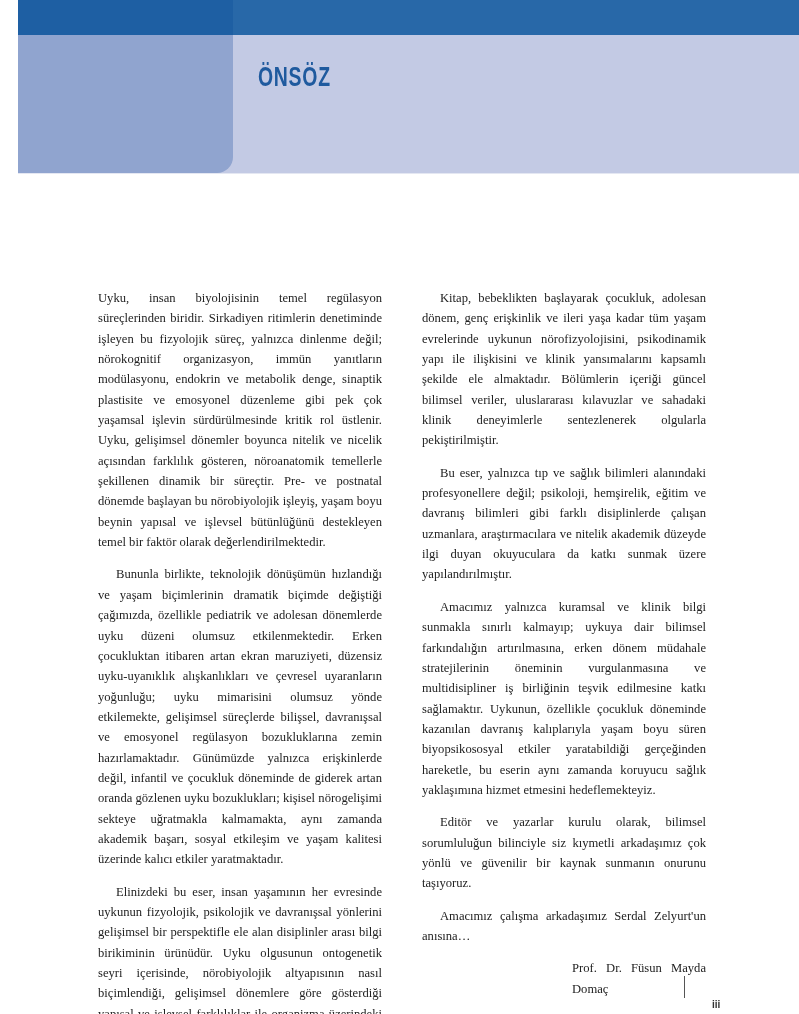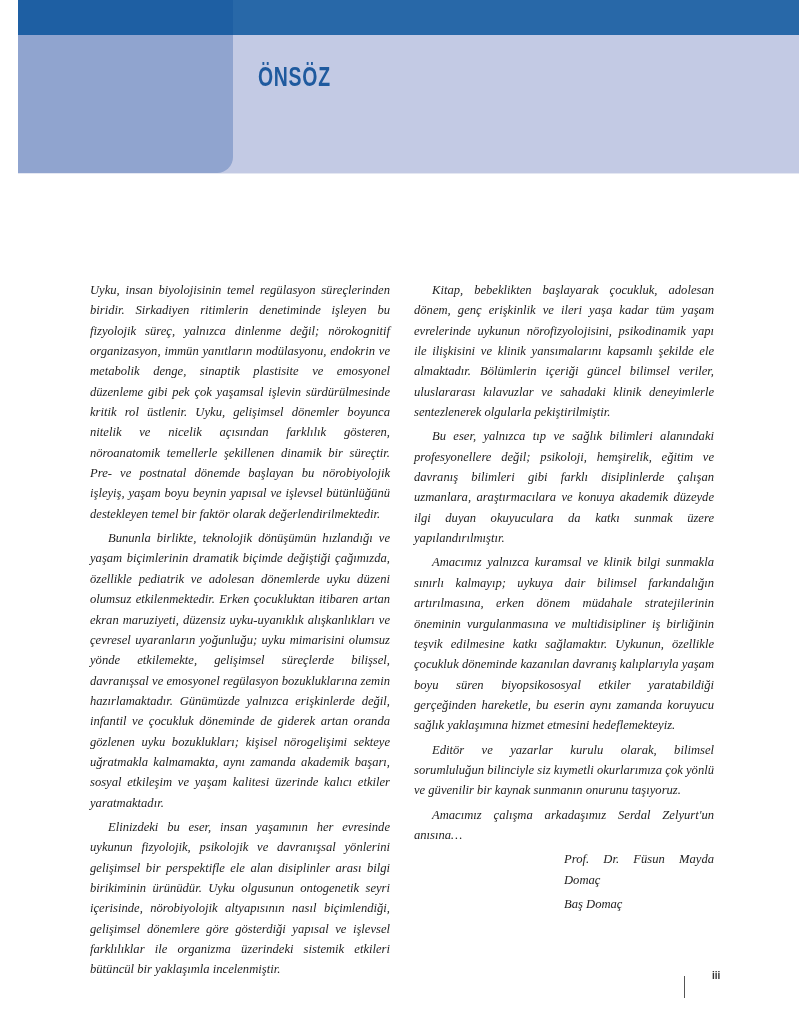--- a/index.html
+++ b/index.html
@@ -6,25 +6,25 @@
     body { width: 799px; height: 1014px; position: relative; overflow: hidden; font-family: "Liberation Serif", "DejaVu Serif", serif; color: #222222; }
     .header { position: absolute; left: 18px; top: 0; width: 781px; height: 173px; background: #c3cae4; }
     .header-top { position: absolute; left: 0; top: 0; width: 781px; height: 35px; background: #2868a8; }
     .header-top-left { position: absolute; left: 0; top: 0; width: 215px; height: 35px; background: #1e5fa3; }
     .header-block { position: absolute; left: 0; top: 35px; width: 215px; height: 138px; background: #90a4cf; border-bottom-right-radius: 16px; }
     .header-line { position: absolute; left: 0; top: 173px; width: 781px; height: 1px; background: #e4e7f2; }
     .title { position: absolute; left: 258px; top: 62px; font-family: "Liberation Sans", "DejaVu Sans", sans-serif; font-weight: bold; font-size: 27px; color: #1f5a9e; letter-spacing: 1px; transform: scaleX(0.72); transform-origin: left center; }
     .col { position: absolute; top: 276px; width: 308px; font-size: 12.6px; line-height: 20.35px; text-align: justify; hyphens: manual; }
     .col-left { left: 86px; }
     .col-right { left: 410px; }
-    .col p { margin: 4px; text-indent: 18px; font-style: italic; }
+    .col p { margin: 12px; text-indent: 18px; }
     .col p.noindent { text-indent: 0; }
     .sig { text-indent: 0 !important; padding-left: 150px; }
     .footer-rule { position: absolute; left: 684px; top: 976px; width: 1px; height: 22px; background: #555555; }
-    .page-num { position: absolute; left: 712px; top: 970px; font-family: "Liberation Sans", "DejaVu Sans", sans-serif; font-weight: bold; font-size: 10px; color: #333333; }
+    .page-num { position: absolute; left: 712px; top: 999px; font-family: "Liberation Sans", "DejaVu Sans", sans-serif; font-weight: bold; font-size: 10px; color: #333333; }
   </style>
 </head>
 <body>
 
 <div class="header">
   <div class="header-top">
     <div class="header-top-left"></div>
   </div>
   <div class="header-block"></div>
   <div class="header-line"></div>
@@ -32,22 +32,22 @@
 <div class="title">ÖNSÖZ</div>
 
 <div class="col col-left">
   <p class="noindent">Uyku, insan biyolojisinin temel regülasyon süreçlerinden biridir. Sirkadiyen ritimlerin denetiminde işleyen bu fizyolojik süreç, yalnızca dinlenme değil; nörokognitif organizasyon, immün yanıtların modülasyonu, endokrin ve metabolik denge, sinaptik plastisite ve emosyonel düzenleme gibi pek çok yaşamsal işlevin sürdürülmesinde kritik rol üstlenir. Uyku, gelişimsel dönemler boyunca nitelik ve nicelik açısından farklılık gösteren, nöroanatomik temellerle şekillenen dinamik bir süreçtir. Pre- ve postnatal dönemde başlayan bu nörobiyolojik işleyiş, yaşam boyu beynin yapısal ve işlevsel bütünlüğünü destekleyen temel bir faktör olarak değerlendirilmektedir.</p>
   <p>Bununla birlikte, teknolojik dönüşümün hızlandığı ve yaşam biçimlerinin dramatik biçimde değiştiği çağımızda, özellikle pediatrik ve adolesan dönemlerde uyku düzeni olumsuz etkilenmektedir. Erken çocukluktan itibaren artan ekran maruziyeti, düzensiz uyku-uyanıklık alışkanlıkları ve çevresel uyaranların yoğunluğu; uyku mimarisini olumsuz yönde etkilemekte, gelişimsel süreçlerde bilişsel, davranışsal ve emosyonel regülasyon bozukluklarına zemin hazırlamaktadır. Günümüzde yalnızca erişkinlerde değil, infantil ve çocukluk döneminde de giderek artan oranda gözlenen uyku bozuklukları; kişisel nörogelişimi sekteye uğratmakla kalmamakta, aynı zamanda akademik başarı, sosyal etkileşim ve yaşam kalitesi üzerinde kalıcı etkiler yaratmaktadır.</p>
   <p>Elinizdeki bu eser, insan yaşamının her evresinde uykunun fizyolojik, psikolojik ve davranışsal yönlerini gelişimsel bir perspektifle ele alan disiplinler arası bilgi birikiminin ürünüdür. Uyku olgusunun ontogenetik seyri içerisinde, nörobiyolojik altyapısının nasıl biçimlendiği, gelişimsel dönemlere göre gösterdiği yapısal ve işlevsel farklılıklar ile organizma üzerindeki sistemik etkileri bütüncül bir yaklaşımla incelenmiştir.</p>
 </div>
 
 <div class="col col-right">
   <p>Kitap, bebeklikten başlayarak çocukluk, adolesan dönem, genç erişkinlik ve ileri yaşa kadar tüm yaşam evrelerinde uykunun nörofizyolojisini, psikodinamik yapı ile ilişkisini ve klinik yansımalarını kapsamlı şekilde ele almaktadır. Bölümlerin içeriği güncel bilimsel veriler, uluslararası kılavuzlar ve sahadaki klinik deneyimlerle sentezlenerek olgularla pekiştirilmiştir.</p>
-  <p>Bu eser, yalnızca tıp ve sağlık bilimleri alanındaki profesyonellere değil; psikoloji, hemşirelik, eğitim ve davranış bilimleri gibi farklı disiplinlerde çalışan uzmanlara, araştırmacılara ve konuya akademik düzeyde ilgi duyan okuyuculara da katkı sunmak üzere yapılandırılmıştır.</p>
+  <p>Bu eser, yalnızca tıp ve sağlık bilimleri alanındaki profesyonellere değil; psikoloji, hemşirelik, eğitim ve davranış bilimleri gibi farklı disiplinlerde çalışan uzmanlara, araştırmacılara ve nitelik akademik düzeyde ilgi duyan okuyuculara da katkı sunmak üzere yapılandırılmıştır.</p>
   <p>Amacımız yalnızca kuramsal ve klinik bilgi sunmakla sınırlı kalmayıp; uykuya dair bilimsel farkındalığın artırılmasına, erken dönem müdahale stratejilerinin öneminin vurgulanmasına ve multidisipliner iş birliğinin teşvik edilmesine katkı sağlamaktır. Uykunun, özellikle çocukluk döneminde kazanılan davranış kalıplarıyla yaşam boyu süren biyopsikososyal etkiler yaratabildiği gerçeğinden hareketle, bu eserin aynı zamanda koruyucu sağlık yaklaşımına hizmet etmesini hedeflemekteyiz.</p>
-  <p>Editör ve yazarlar kurulu olarak, bilimsel sorumluluğun bilinciyle siz kıymetli okurlarımıza çok yönlü ve güvenilir bir kaynak sunmanın onurunu taşıyoruz.</p>
+  <p>Editör ve yazarlar kurulu olarak, bilimsel sorumluluğun bilinciyle siz kıymetli arkadaşımız çok yönlü ve güvenilir bir kaynak sunmanın onurunu taşıyoruz.</p>
   <p>Amacımız çalışma arkadaşımız Serdal Zelyurt'un anısına…</p>
   <p class="sig">Prof. Dr. Füsun Mayda Domaç</p>
   <p class="sig">Baş Domaç</p>
 </div>
 
 <div class="footer-rule"></div>
 <div class="page-num">iii</div>
 
 </body></html>

